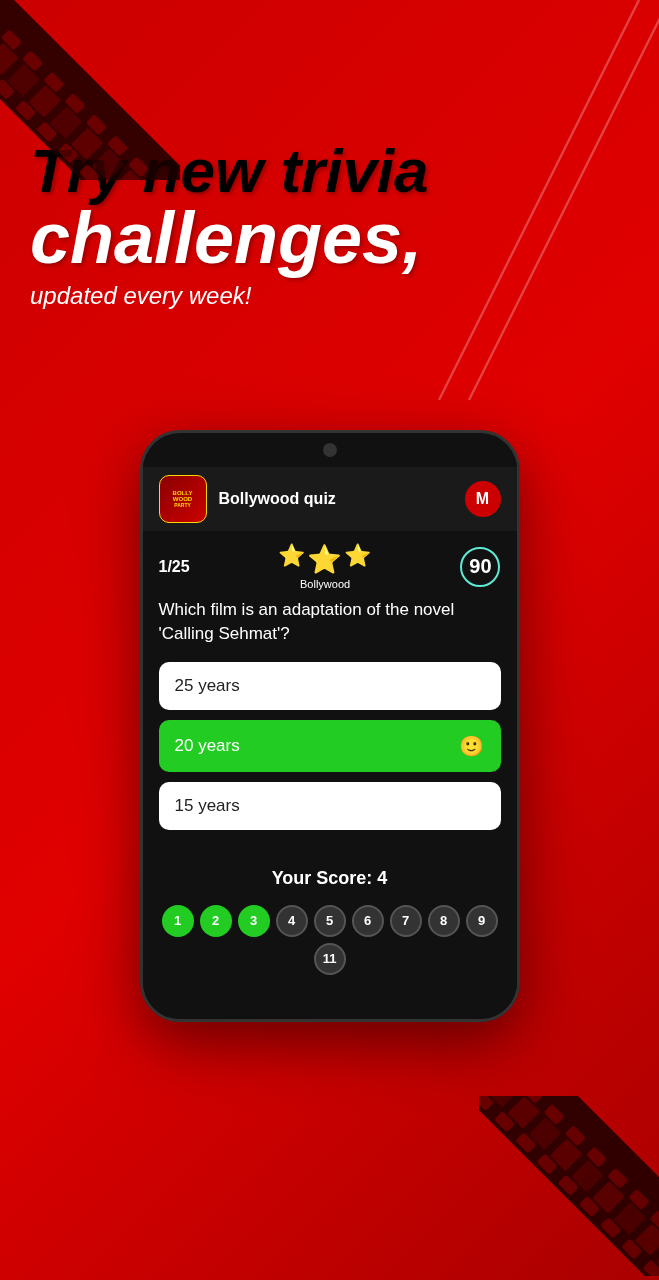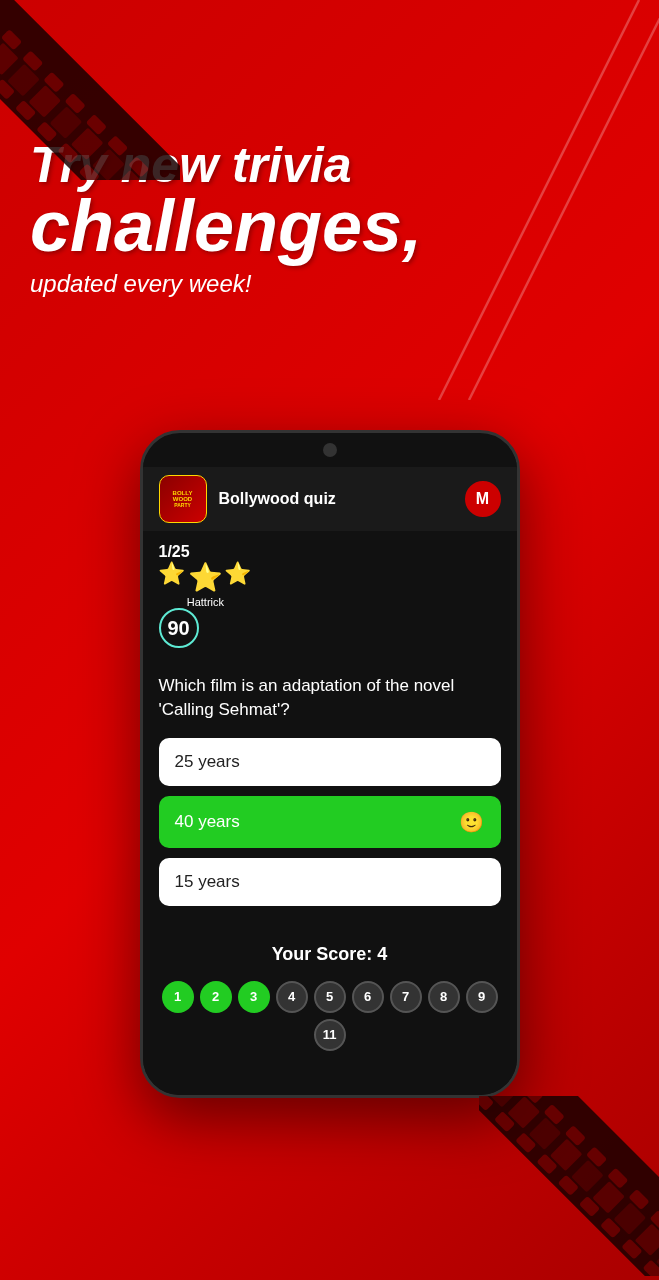--- a/index.html
+++ b/index.html
@@ -22,23 +22,23 @@
     
     .hero-section {
       position: absolute;
       top: 140px;
       left: 30px;
       right: 30px;
       z-index: 2;
     }
 
     .hero-title-yellow {
-      font-size: 50px;
+      font-size: 62px;
       font-weight: 900;
-      color: #ffffff;
+      color: #000000;
       line-height: 1;
       font-style: italic;
       text-shadow: 2px 2px 4px rgba(0,0,0,0.3);
       font-family: 'Arial Black', Arial, sans-serif;
     }
 
     .hero-title-white {
       font-size: 72px;
       font-weight: 900;
       color: #ffffff;
@@ -138,24 +138,23 @@
       color: white;
     }
 
     
     .quiz-content {
       padding: 12px 16px;
     }
 
     .quiz-meta {
       display: flex;
-      align-items: flex-start;
+      align-items: center;
       justify-content: space-between;
-      margin-bottom: 26px;
-      flex-direction: column;
+      margin-bottom: 8px;
     }
 
     .question-number {
       font-size: 16px;
       font-weight: bold;
       color: #ffffff;
     }
 
     .stars-section {
       display: flex;
@@ -405,35 +404,35 @@
 
         <div class="quiz-meta">
           <div class="question-number">1/25</div>
 
           <div class="stars-section">
             <div class="stars-row">
               <span class="star">⭐</span>
               <span class="star" style="font-size:28px;">⭐</span>
               <span class="star">⭐</span>
             </div>
-            <div class="star-label">Hattrick</div>
+            <div class="star-label">Bollywood</div>
           </div>
 
           <div class="timer">90</div>
         </div>
 
         <div class="question-text">Which film is an adaptation of the novel 'Calling Sehmat'?</div>
 
         <button class="answer-option">
           <span>25 years</span>
           <span></span>
         </button>
 
         <button class="answer-option correct">
-          <span>40 years</span>
+          <span>20 years</span>
           <span class="answer-emoji">🙂</span>
         </button>
 
         <button class="answer-option">
           <span>15 years</span>
           <span></span>
         </button>
 
       </div>
 

